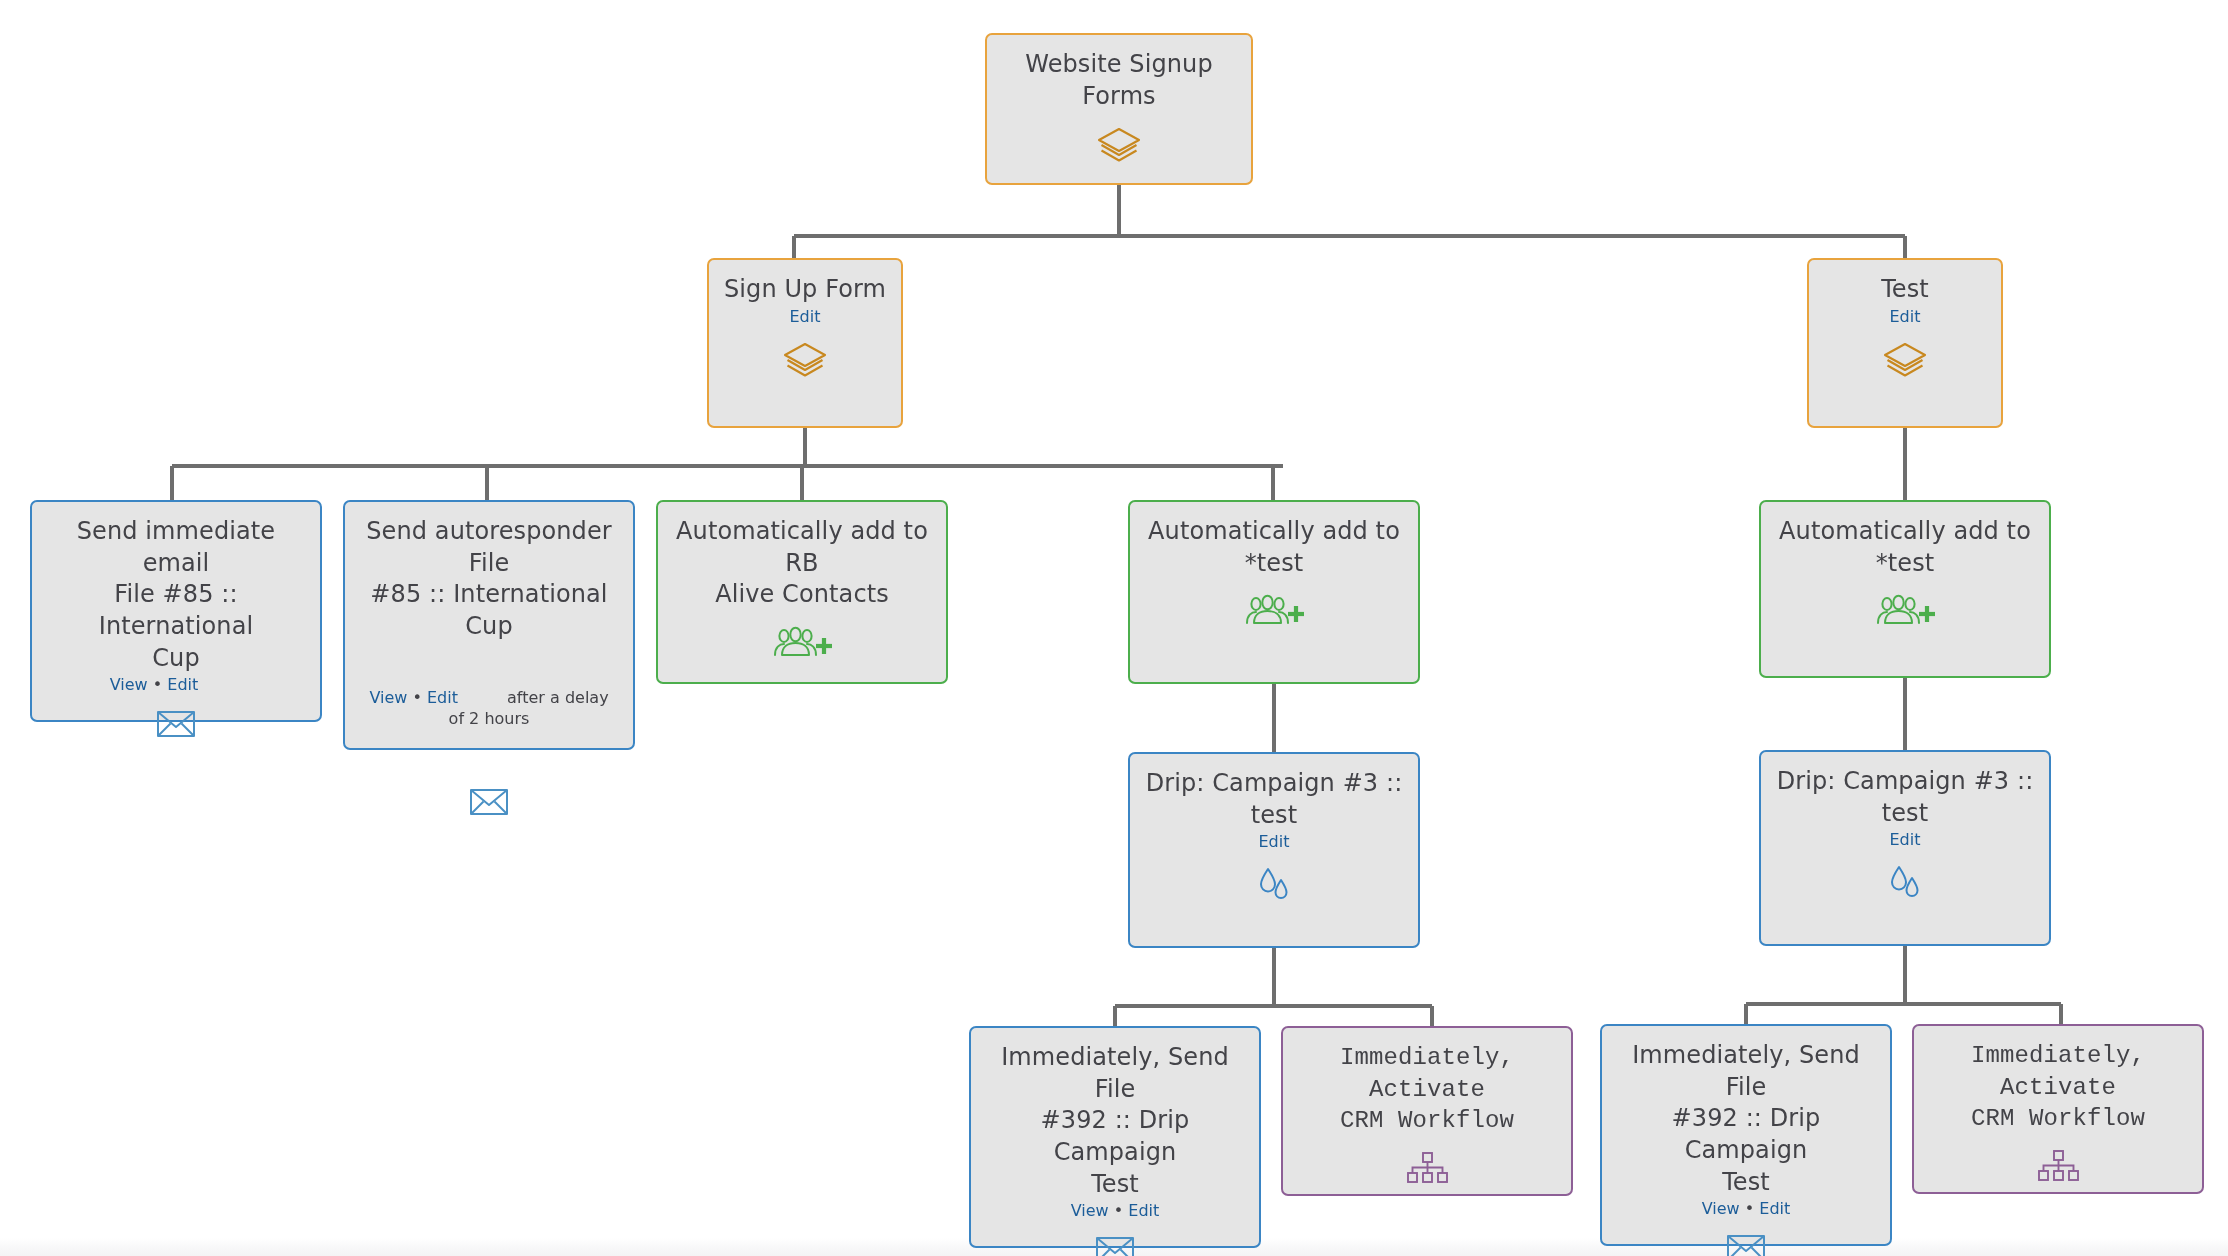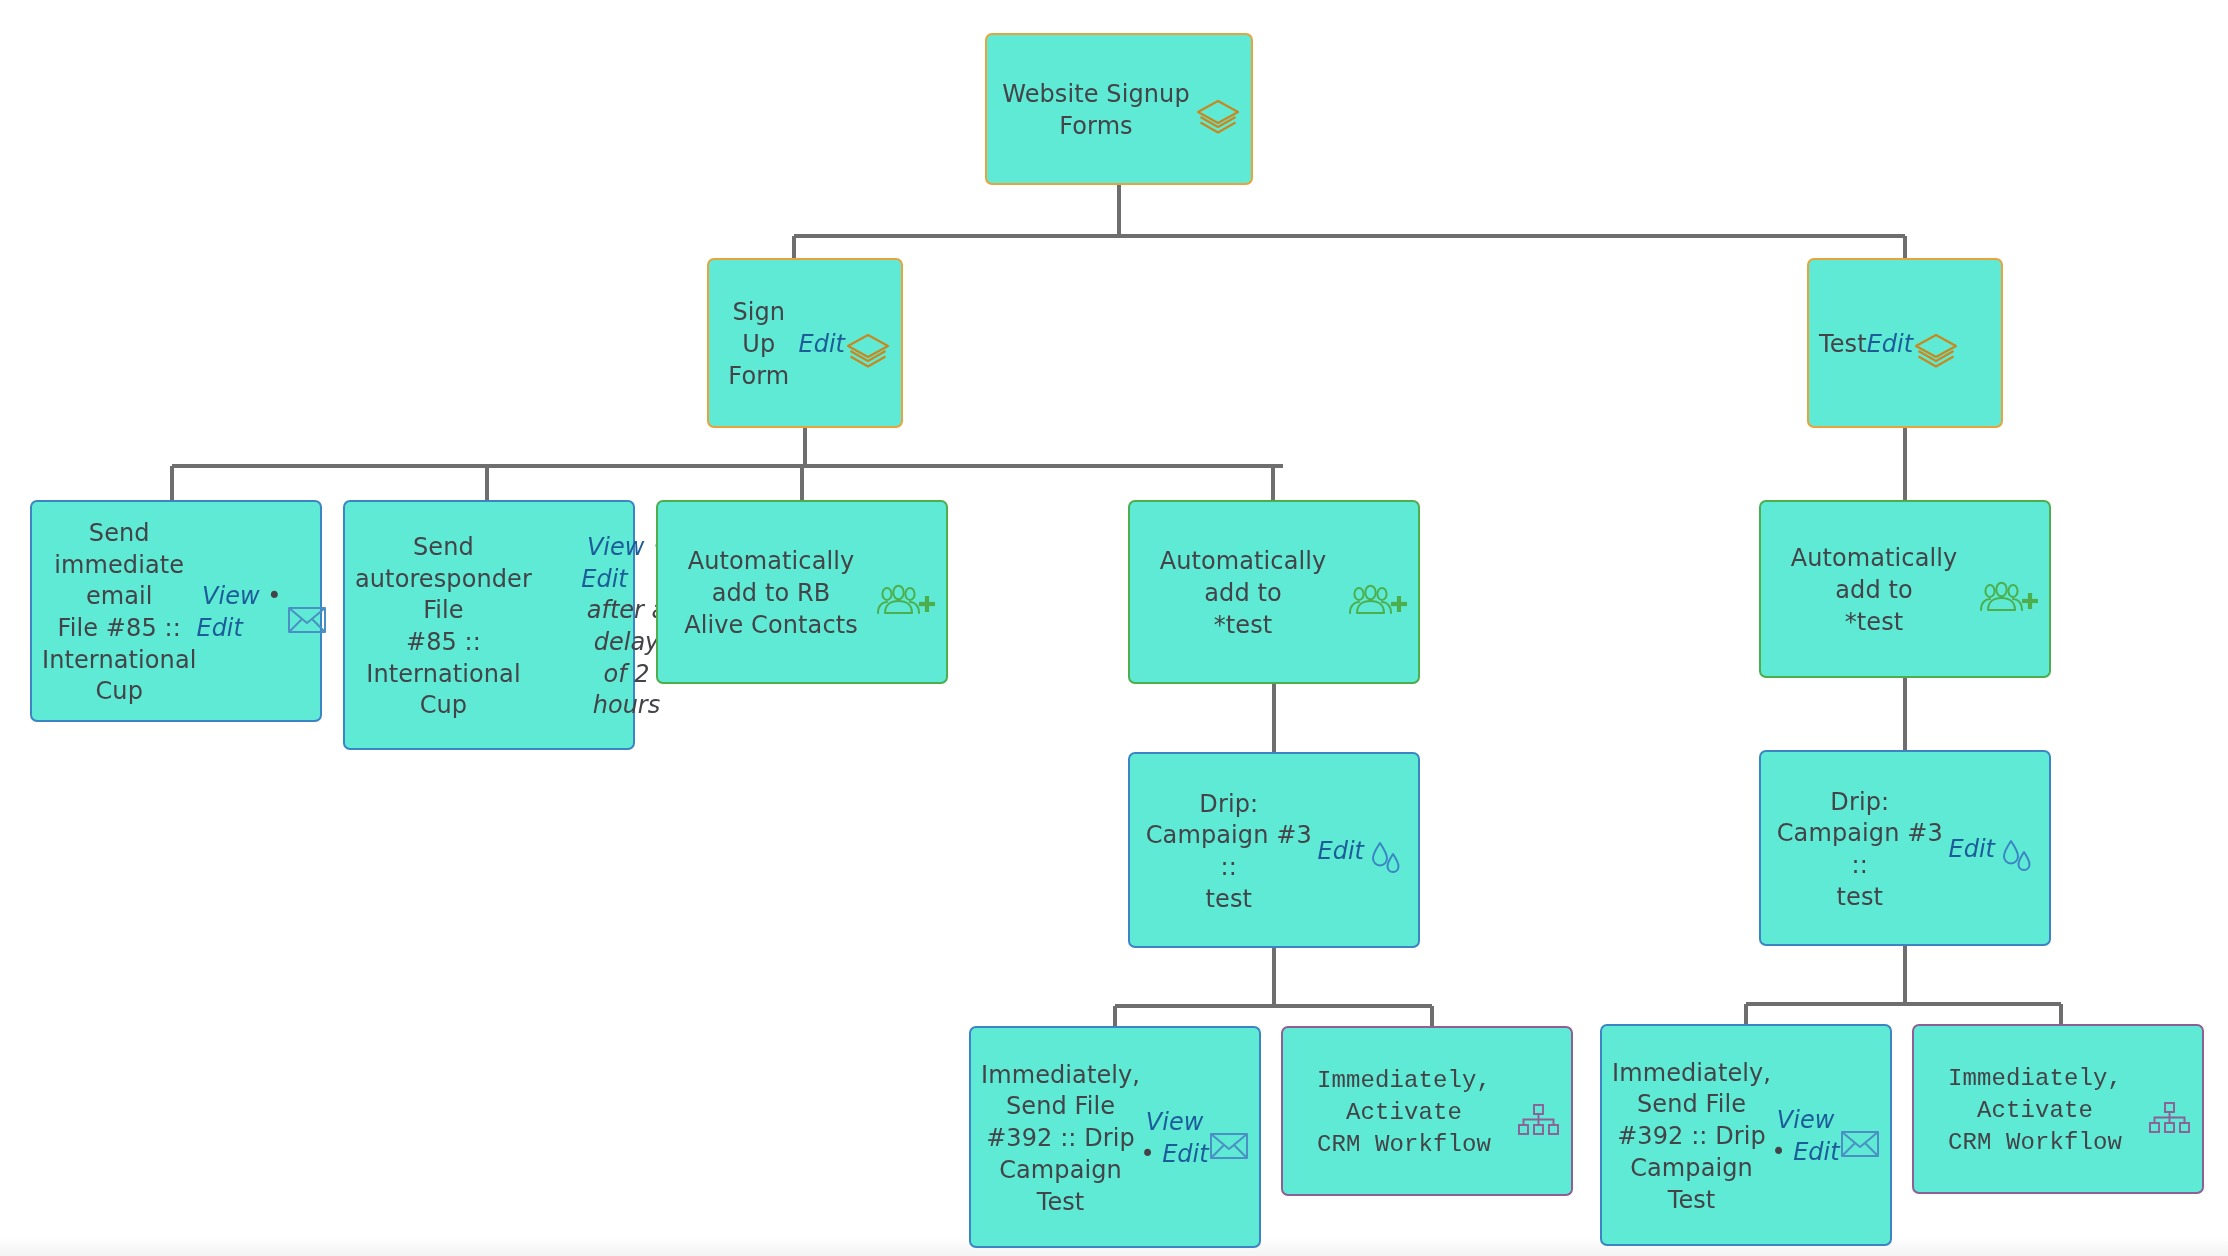--- a/index.html
+++ b/index.html
@@ -38,48 +38,47 @@
     position: absolute;
     left: 0; top: 0;
     width: 2228px;
     height: 1256px;
     pointer-events: none;
   }
 
   .node {
     position: absolute;
     box-sizing: border-box;
-    background: #5eead4;
+    background: #e5e5e5;
     border: 2px solid #888;
     border-radius: 7px;
     display: flex;
-    flex-direction: row;
+    flex-direction: column;
     align-items: center;
     padding: 14px 10px 10px 10px;
     z-index: 3;
   }
   .node.orange { border-color: #e8a33d; }
   .node.blue   { border-color: #3b85c4; }
   .node.green  { border-color: #4cae4c; }
   .node.purple { border-color: #8d5f96; font-family: Liberation Mono, monospace; }
 
   .node-title {
     font-size: 24px;
     line-height: 1.32;
     color: #434348;
     text-align: center;
     white-space: pre-line;
     letter-spacing: 0.1px;
   }
   .node-links {
-    font-size: 24px;
+    font-size: 16px;
     line-height: 1.32;
     color: #434348;
     text-align: center;
-    font-style: italic;
   }
   .lnk {
     color: #1c5d99;
   }
   .sep { color: #434348; }
   .suffix { color: #434348; white-space: pre-line; margin-left: 44px; }
 
   .node-icon {
     margin-top: 14px;
     display: flex;

